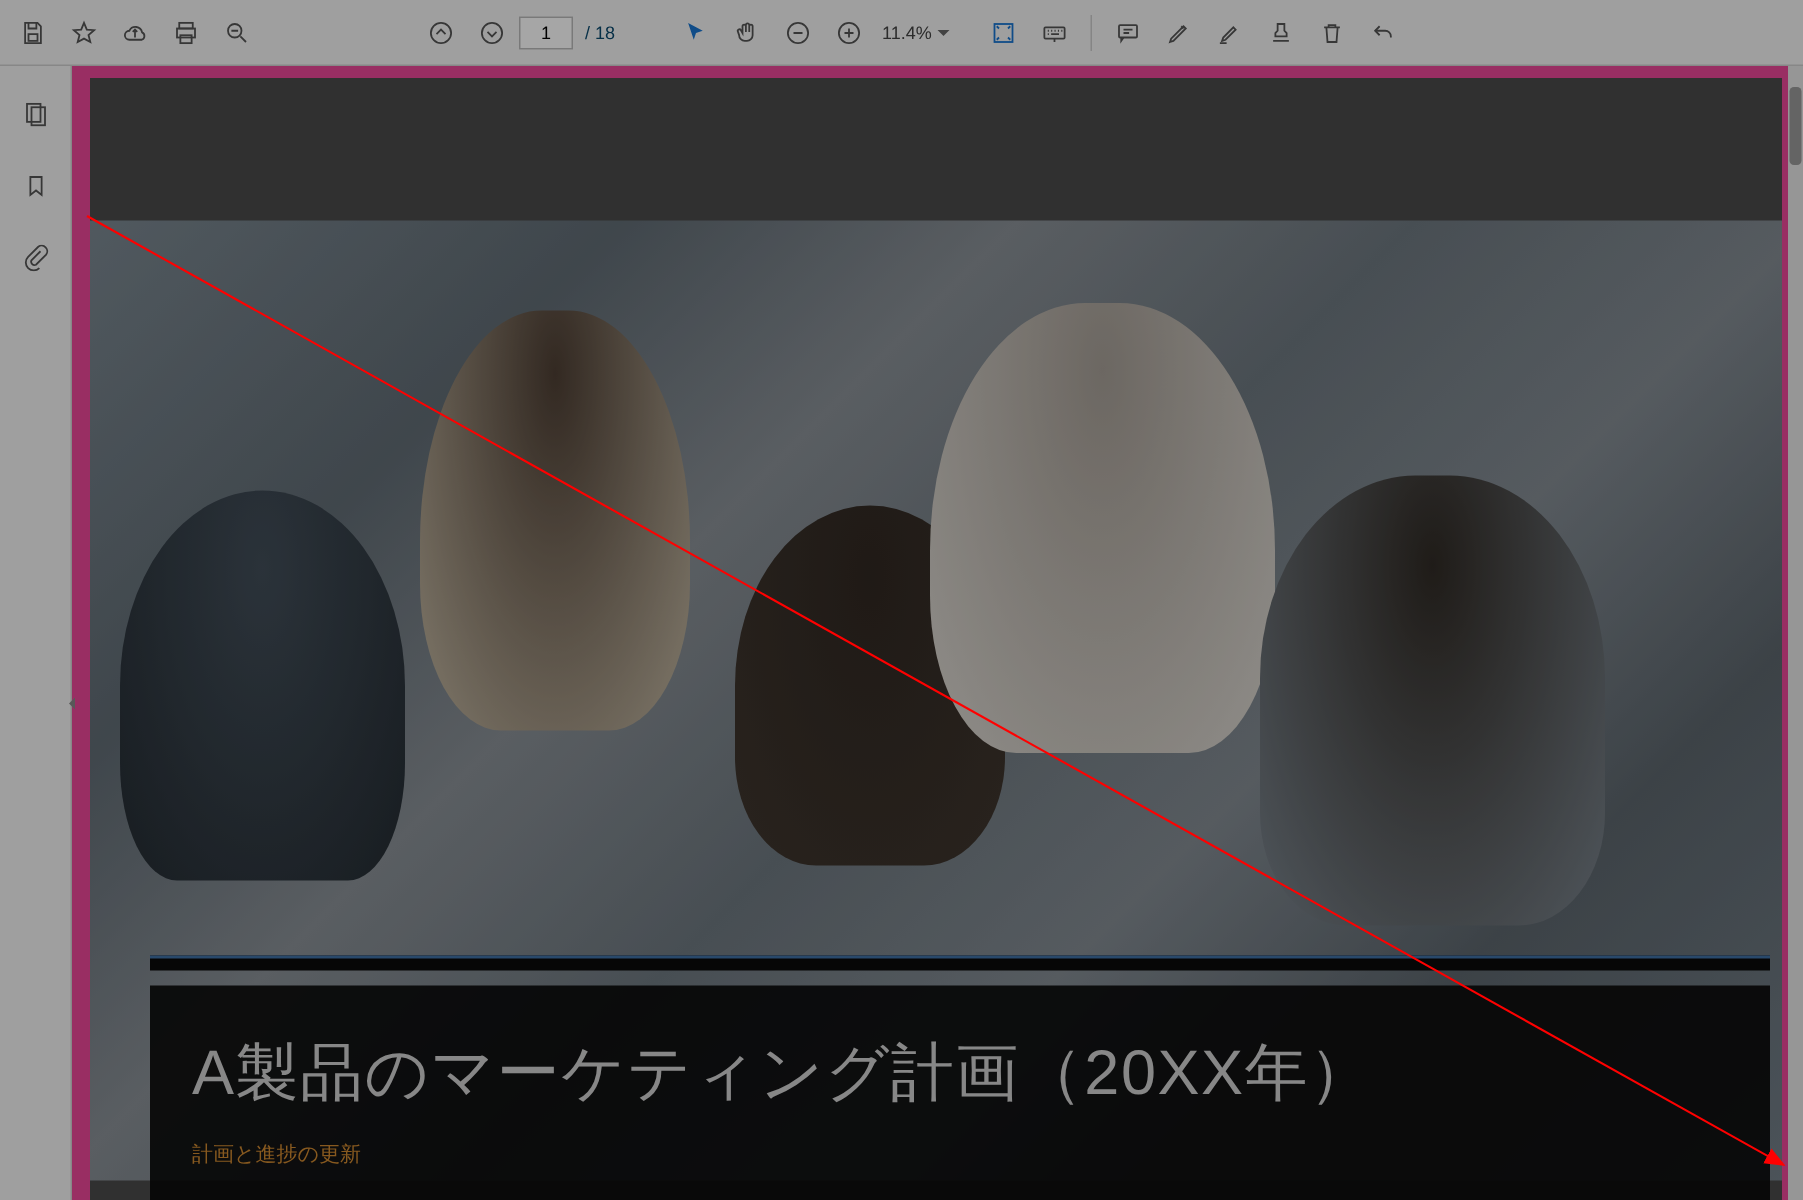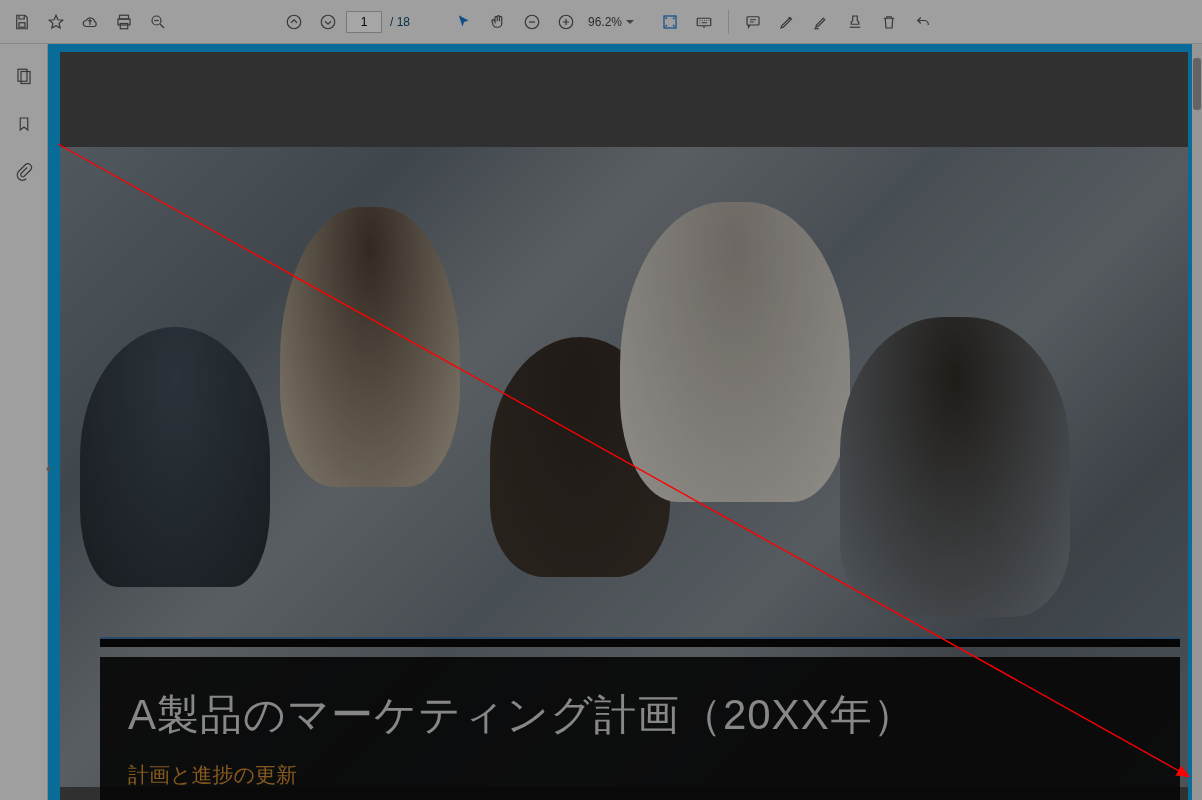--- a/index.html
+++ b/index.html
@@ -78,21 +78,21 @@
   position: absolute;
   left: 44px; top: 460px;
   width: 8px; height: 18px;
   display:flex; align-items:center; justify-content:center;
   cursor:pointer; z-index:10;
 }
 .collapse-caret svg{ width:6px; height:10px; fill:#888; }
 .viewport {
   position: absolute;
   top: 44px; left: 48px; right: 10px; bottom: 0;
-  background: #0ea5e9;
+  background: #ec4899;
   overflow: hidden;
 }
 .page {
   position: absolute;
   left: 12px; right: 4px;
   top: 8px;
   height: 780px;
   background: #4a4a4a;
 }
 .hero {
@@ -127,21 +127,21 @@
 }
 .title-main {
   font-size: 42px;
   color: #d6d6d6;
   font-weight: 300;
   letter-spacing: 1px;
   white-space: nowrap;
 }
 .title-sub {
   margin-top: 18px;
-  font-size: 21px;
+  font-size: 14px;
   color: #d68a2a;
 }
 .arrow-line {
   position: absolute;
   top: 44px; left: 48px;
   width: 1154px; height: 756px;
   pointer-events: none;
   z-index: 60;
 }
 .scrollbar {
@@ -229,21 +229,21 @@
         <circle cx="12" cy="12" r="9"></circle>
         <path d="M8 12h8"></path>
       </svg>
     </div>
   <div class="tbtn">
       <svg viewBox="0 0 24 24">
         <circle cx="12" cy="12" r="9"></circle>
         <path d="M8 12h8M12 8v8"></path>
       </svg>
     </div>
-  <div class="zoom-sel">96.2%</div>
+  <div class="zoom-sel">11.4%</div>
 
   <div style="flex:0 0 14px"></div>
 
   <div class="tbtn active">
       <svg viewBox="0 0 24 24">
         <rect x="4" y="4" width="16" height="16"></rect>
         <path d="M8 8l-2-2m10 2l2-2M8 16l-2 2m10-2l2 2"></path>
       </svg>
     </div>
   <div class="tbtn">

